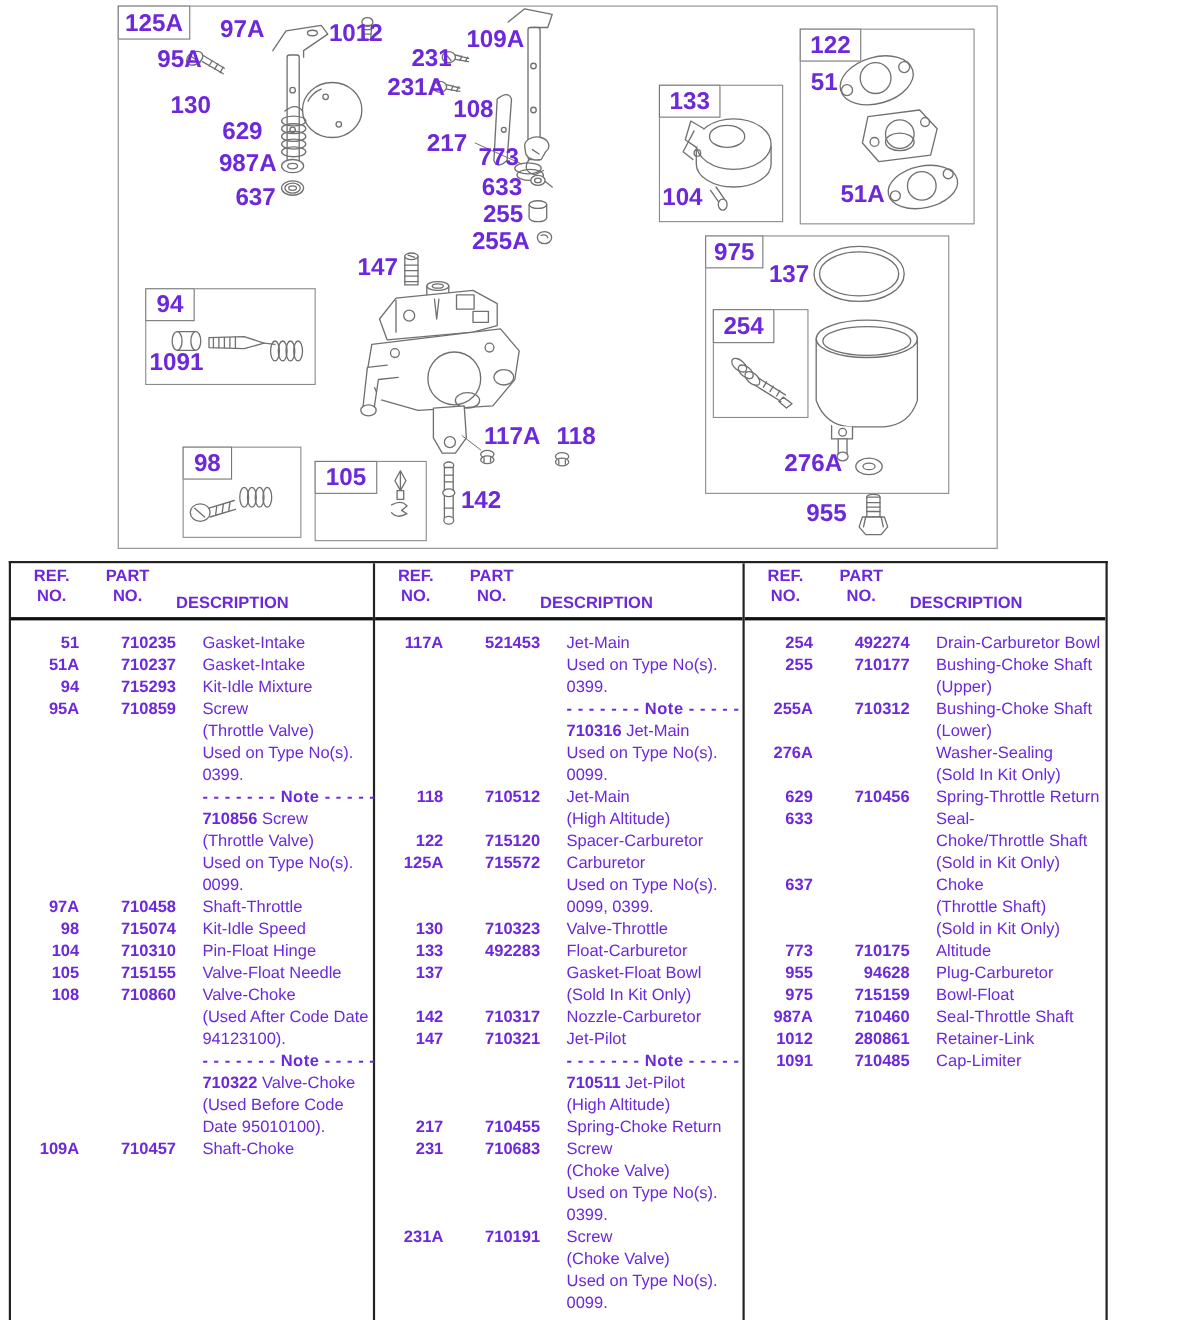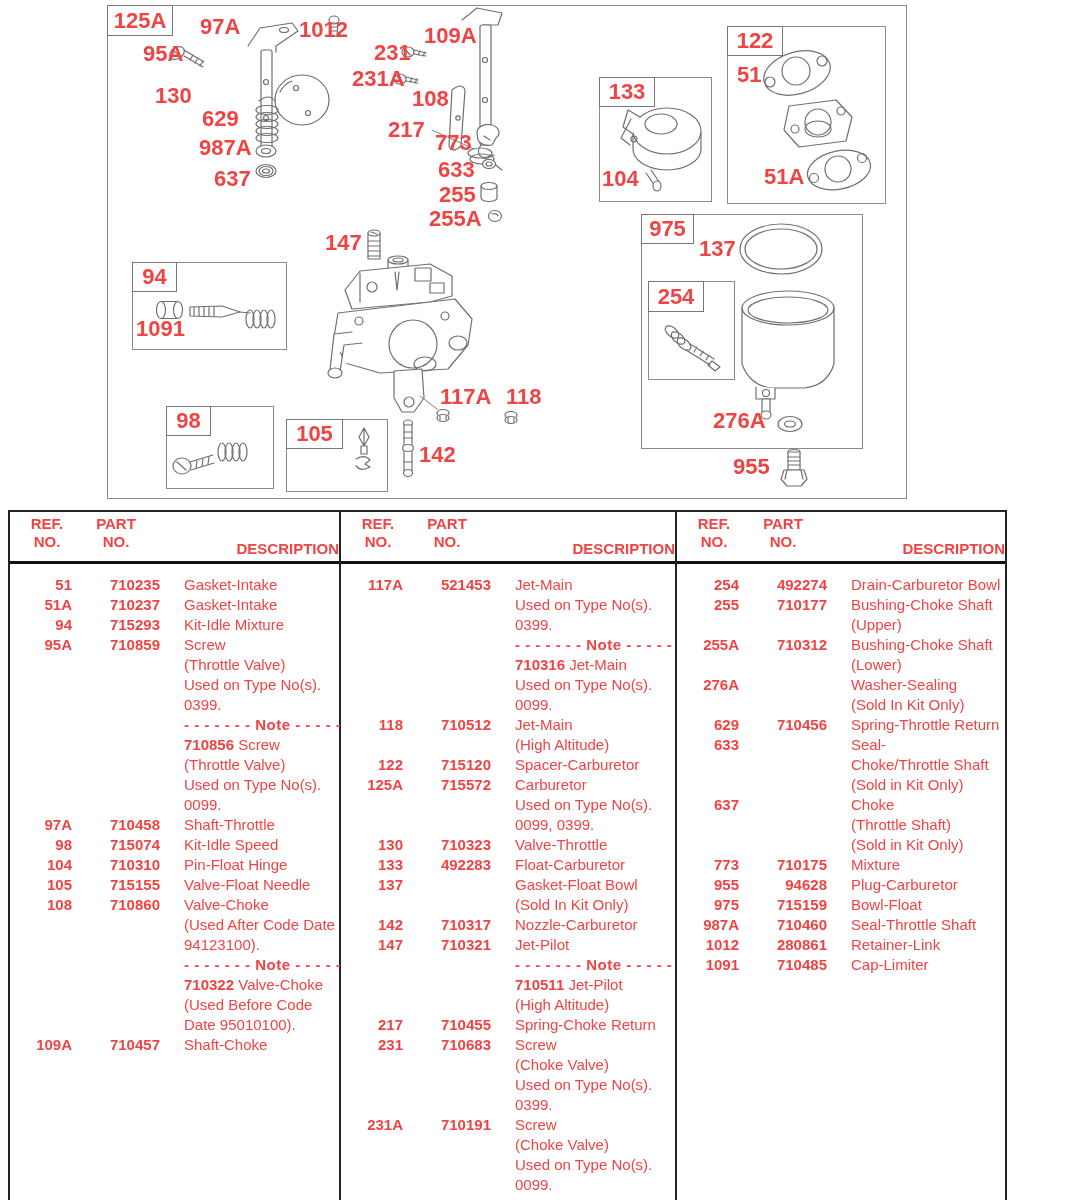--- a/index.html
+++ b/index.html
@@ -1,38 +1,38 @@
 <!DOCTYPE html>
 <html><head>
 <meta charset="utf-8">
 <style>
   html,body{margin:0;padding:0;background:#fff;}
   .page{position:relative;width:1073px;height:1200px;background:#fff;overflow:hidden;
-        font-family:"Liberation Sans", sans-serif;color:#ef4444;}
+        font-family:"Liberation Sans", sans-serif;color:#6d28d9;}
   
   .diagram{position:absolute;left:0;top:0;width:1073px;height:505px;}
   .diagram svg{position:absolute;left:0;top:0;}
   .layer{position:absolute;left:0;top:0;width:100%;height:100%;pointer-events:none;}
   .region-box{position:absolute;border:1px solid #8a8a8a;background:transparent;}
   .label-box{position:absolute;border:1px solid #777;background:#fff;display:flex;
              align-items:center;justify-content:center;font-weight:bold;font-size:22px;}
   .callout{position:absolute;font-weight:bold;font-size:22px;white-space:nowrap;line-height:1;}
   
   .parts-table{position:absolute;left:8px;top:510px;width:995px;height:692px;
                border:2px solid #222;border-bottom:none;display:flex;overflow:hidden;}
   .col{display:flex;flex-direction:column;box-sizing:border-box;}
   .col-1{width:331px;border-right:2px solid #222;}
   .col-2{width:336px;border-right:2px solid #222;}
   .col-3{flex:1;}
   .thead{display:flex;height:44px;border-bottom:3px solid #111;padding:3px 0 2px 12px;
          font-size:15px;box-sizing:content-box;}
   .thead i{display:block;font-style:normal;line-height:18px;text-align:center;font-weight:bold;}
   .h-ref{width:50px;}
   .h-part{width:88px;}
-  .h-desc{flex:1;display:flex;align-items:flex-end;justify-content:flex-end;padding-bottom:1px;}
+  .h-desc{flex:1;display:flex;align-items:flex-end;justify-content:flex-start;padding-bottom:1px;}
   .col-body{padding:11px 0 0 12px;font-size:15px;}
   .row{display:flex;align-items:flex-start;}
   .ref{width:50px;text-align:right;font-weight:bold;line-height:20px;flex:none;}
   .part{width:80px;text-align:right;font-weight:bold;line-height:20px;flex:none;margin-left:8px;}
   .desc{flex:1;margin-left:24px;min-width:0;}
   .desc .line{line-height:20px;white-space:nowrap;}
   .desc .line b{font-weight:bold;}
   .desc .line.note{font-weight:bold;letter-spacing:.5px;}
 </style>
 </head>
@@ -619,21 +619,21 @@
             <span class="desc">
               <div class="line">Choke</div>
               <div class="line">(Throttle Shaft)</div>
               <div class="line">(Sold in Kit Only)</div>
             </span>
           </div>
           <div class="row">
             <span class="ref">773</span>
             <span class="part">710175</span>
             <span class="desc">
-              <div class="line">Mixture</div>
+              <div class="line">Altitude</div>
             </span>
           </div>
           <div class="row">
             <span class="ref">955</span>
             <span class="part">94628</span>
             <span class="desc">
               <div class="line">Plug-Carburetor</div>
             </span>
           </div>
           <div class="row">

